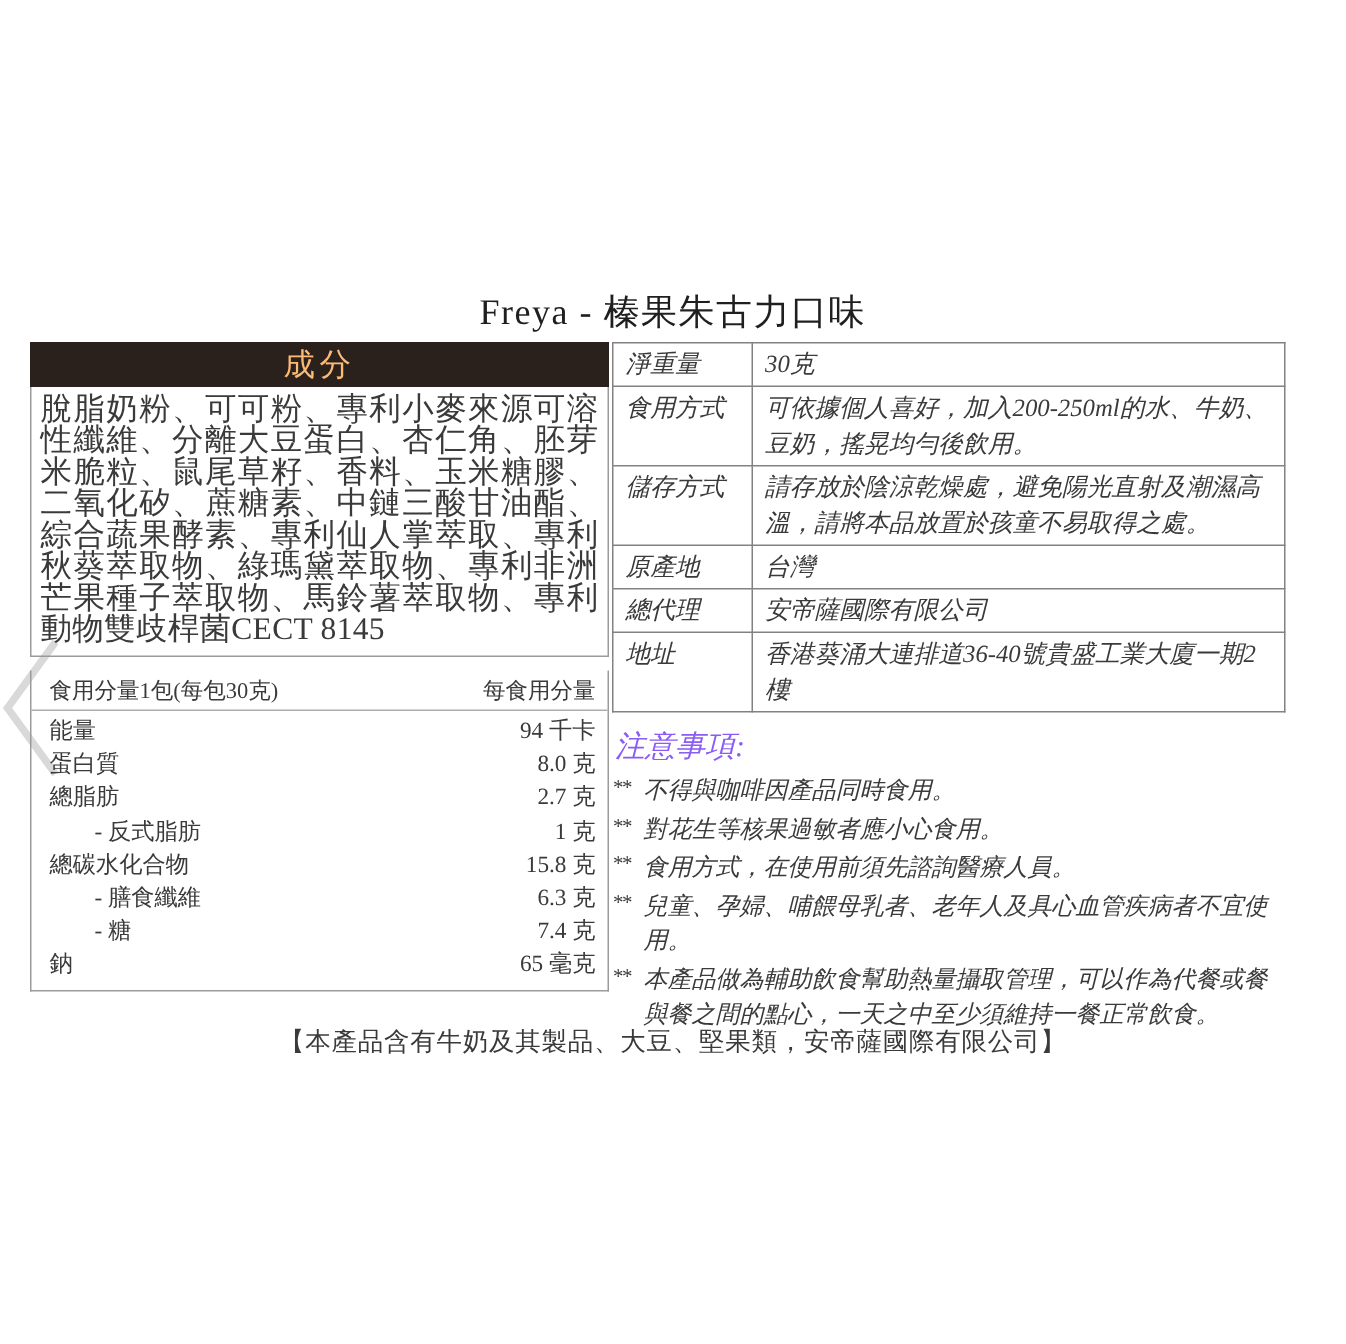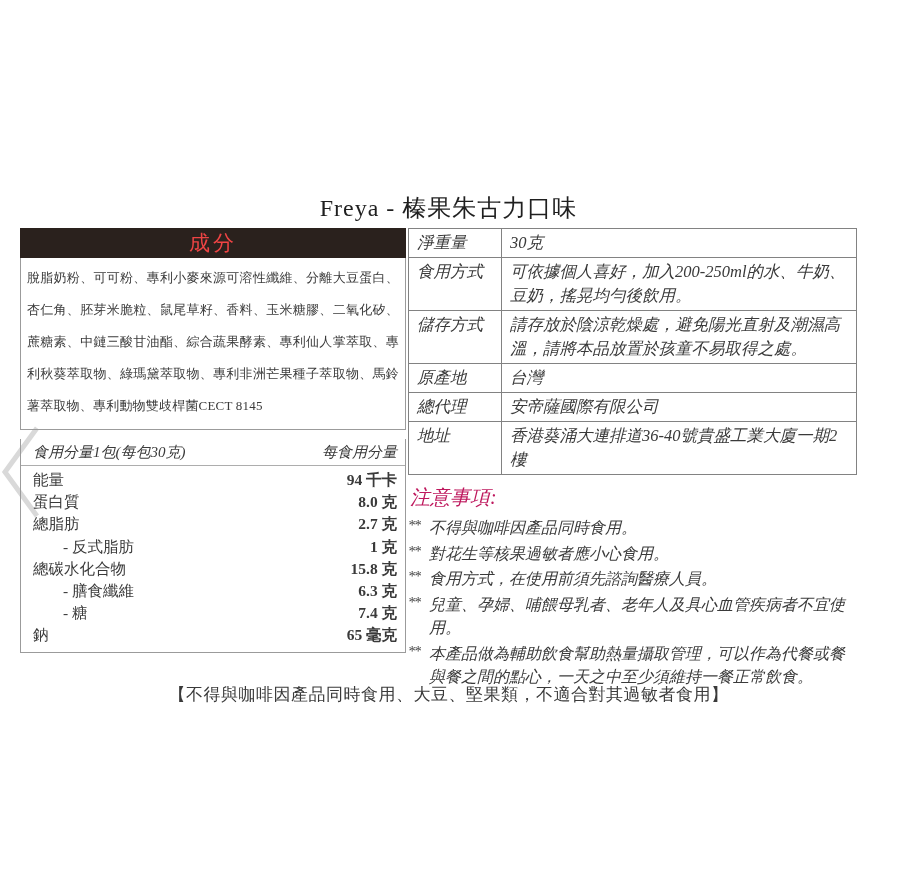--- a/index.html
+++ b/index.html
@@ -7,51 +7,51 @@
     position:relative;width:897px;height:896px;background:#ffffff;overflow:hidden;
     font-family:"Liberation Serif","DejaVu Serif",serif;color:#3a3a3a;
   }
   .page-title{
     position:absolute;top:192px;left:0;width:897px;text-align:center;
     font-size:24px;letter-spacing:1px;color:#1f1f1f;
   }
   
   .left-col{position:absolute;left:20px;top:228px;width:386px;}
   .section-bar{
-    height:30px;line-height:30px;background:#2a211d;color:#ef4444;
+    height:30px;line-height:30px;background:#2a211d;color:#fdba74;
     text-align:center;font-size:21px;letter-spacing:3px;
   }
   .ingredients-box{
     border:1px solid #9b9b9b;border-top:none;
-    padding:4px 6px 7px 6px;font-size:13px;line-height:32px;
+    padding:4px 6px 7px 6px;font-size:21px;line-height:21px;
     text-align:justify;letter-spacing:0.2px;
   }
   .left-gap{height:9px;}
   .nutrition-box{border:1px solid #9b9b9b;border-top:none;}
   .serving-row{
     display:flex;justify-content:space-between;align-items:baseline;
-    padding:4px 8px 3px 12px;font-size:15px;border-bottom:1px solid #adadad;font-style:italic;
+    padding:4px 8px 3px 12px;font-size:15px;border-bottom:1px solid #adadad;
   }
   .nut-rows{padding:3px 0 5px 0;}
   .nut-row{
     display:flex;justify-content:space-between;
     padding:0 8px 0 12px;font-size:15.5px;line-height:22.2px;
   }
   .nut-row .nut-label.indented{padding-left:30px;}
-  .nut-row .nut-value{text-align:left;font-weight:bold;}
+  .nut-row .nut-value{text-align:left;}
   
   .right-col{position:absolute;left:408px;top:228px;width:449px;font-style:italic;}
   table.info-table{width:100%;border-collapse:collapse;}
   table.info-table td{
     border:1px solid #828282;font-size:16.5px;line-height:24px;
     padding:2px 8px;vertical-align:top;
   }
   table.info-table td.info-label{width:76px;white-space:nowrap;}
   .notes{margin-top:9px;}
-  .notes-header{font-size:20px;margin:0 0 5px 2px;color:#be185d;}
+  .notes-header{font-size:20px;margin:0 0 5px 2px;color:#8b5cf6;}
   .notes-list{list-style:none;margin:0;padding:0;}
   .note-item{
     position:relative;padding-left:21px;font-size:16px;
     line-height:23.5px;margin-bottom:2px;
   }
   .note-marker{position:absolute;left:0;top:-2px;font-size:14px;letter-spacing:-1px;}
   
   .allergen{
     position:absolute;top:683px;left:0;width:897px;text-align:center;
     font-size:17px;letter-spacing:0.5px;
@@ -200,15 +200,15 @@
           <li class="note-item">
             <span class="note-marker">**</span>
             <span class="note-text">本產品做為輔助飲食幫助熱量攝取管理，可以作為代餐或餐與餐之間的點心，一天之中至少須維持一餐正常飲食。</span>
           </li>
 
       </ul>
     </div>
 
   </div>
 
-  <div class="allergen">【不得與咖啡因產品同時食用、大豆、堅果類，不適合對其過敏者食用】</div>
+  <div class="allergen">【本產品含有牛奶及其製品、大豆、堅果類，安帝薩國際有限公司】</div>
 
 </div>
 
 </body></html>

